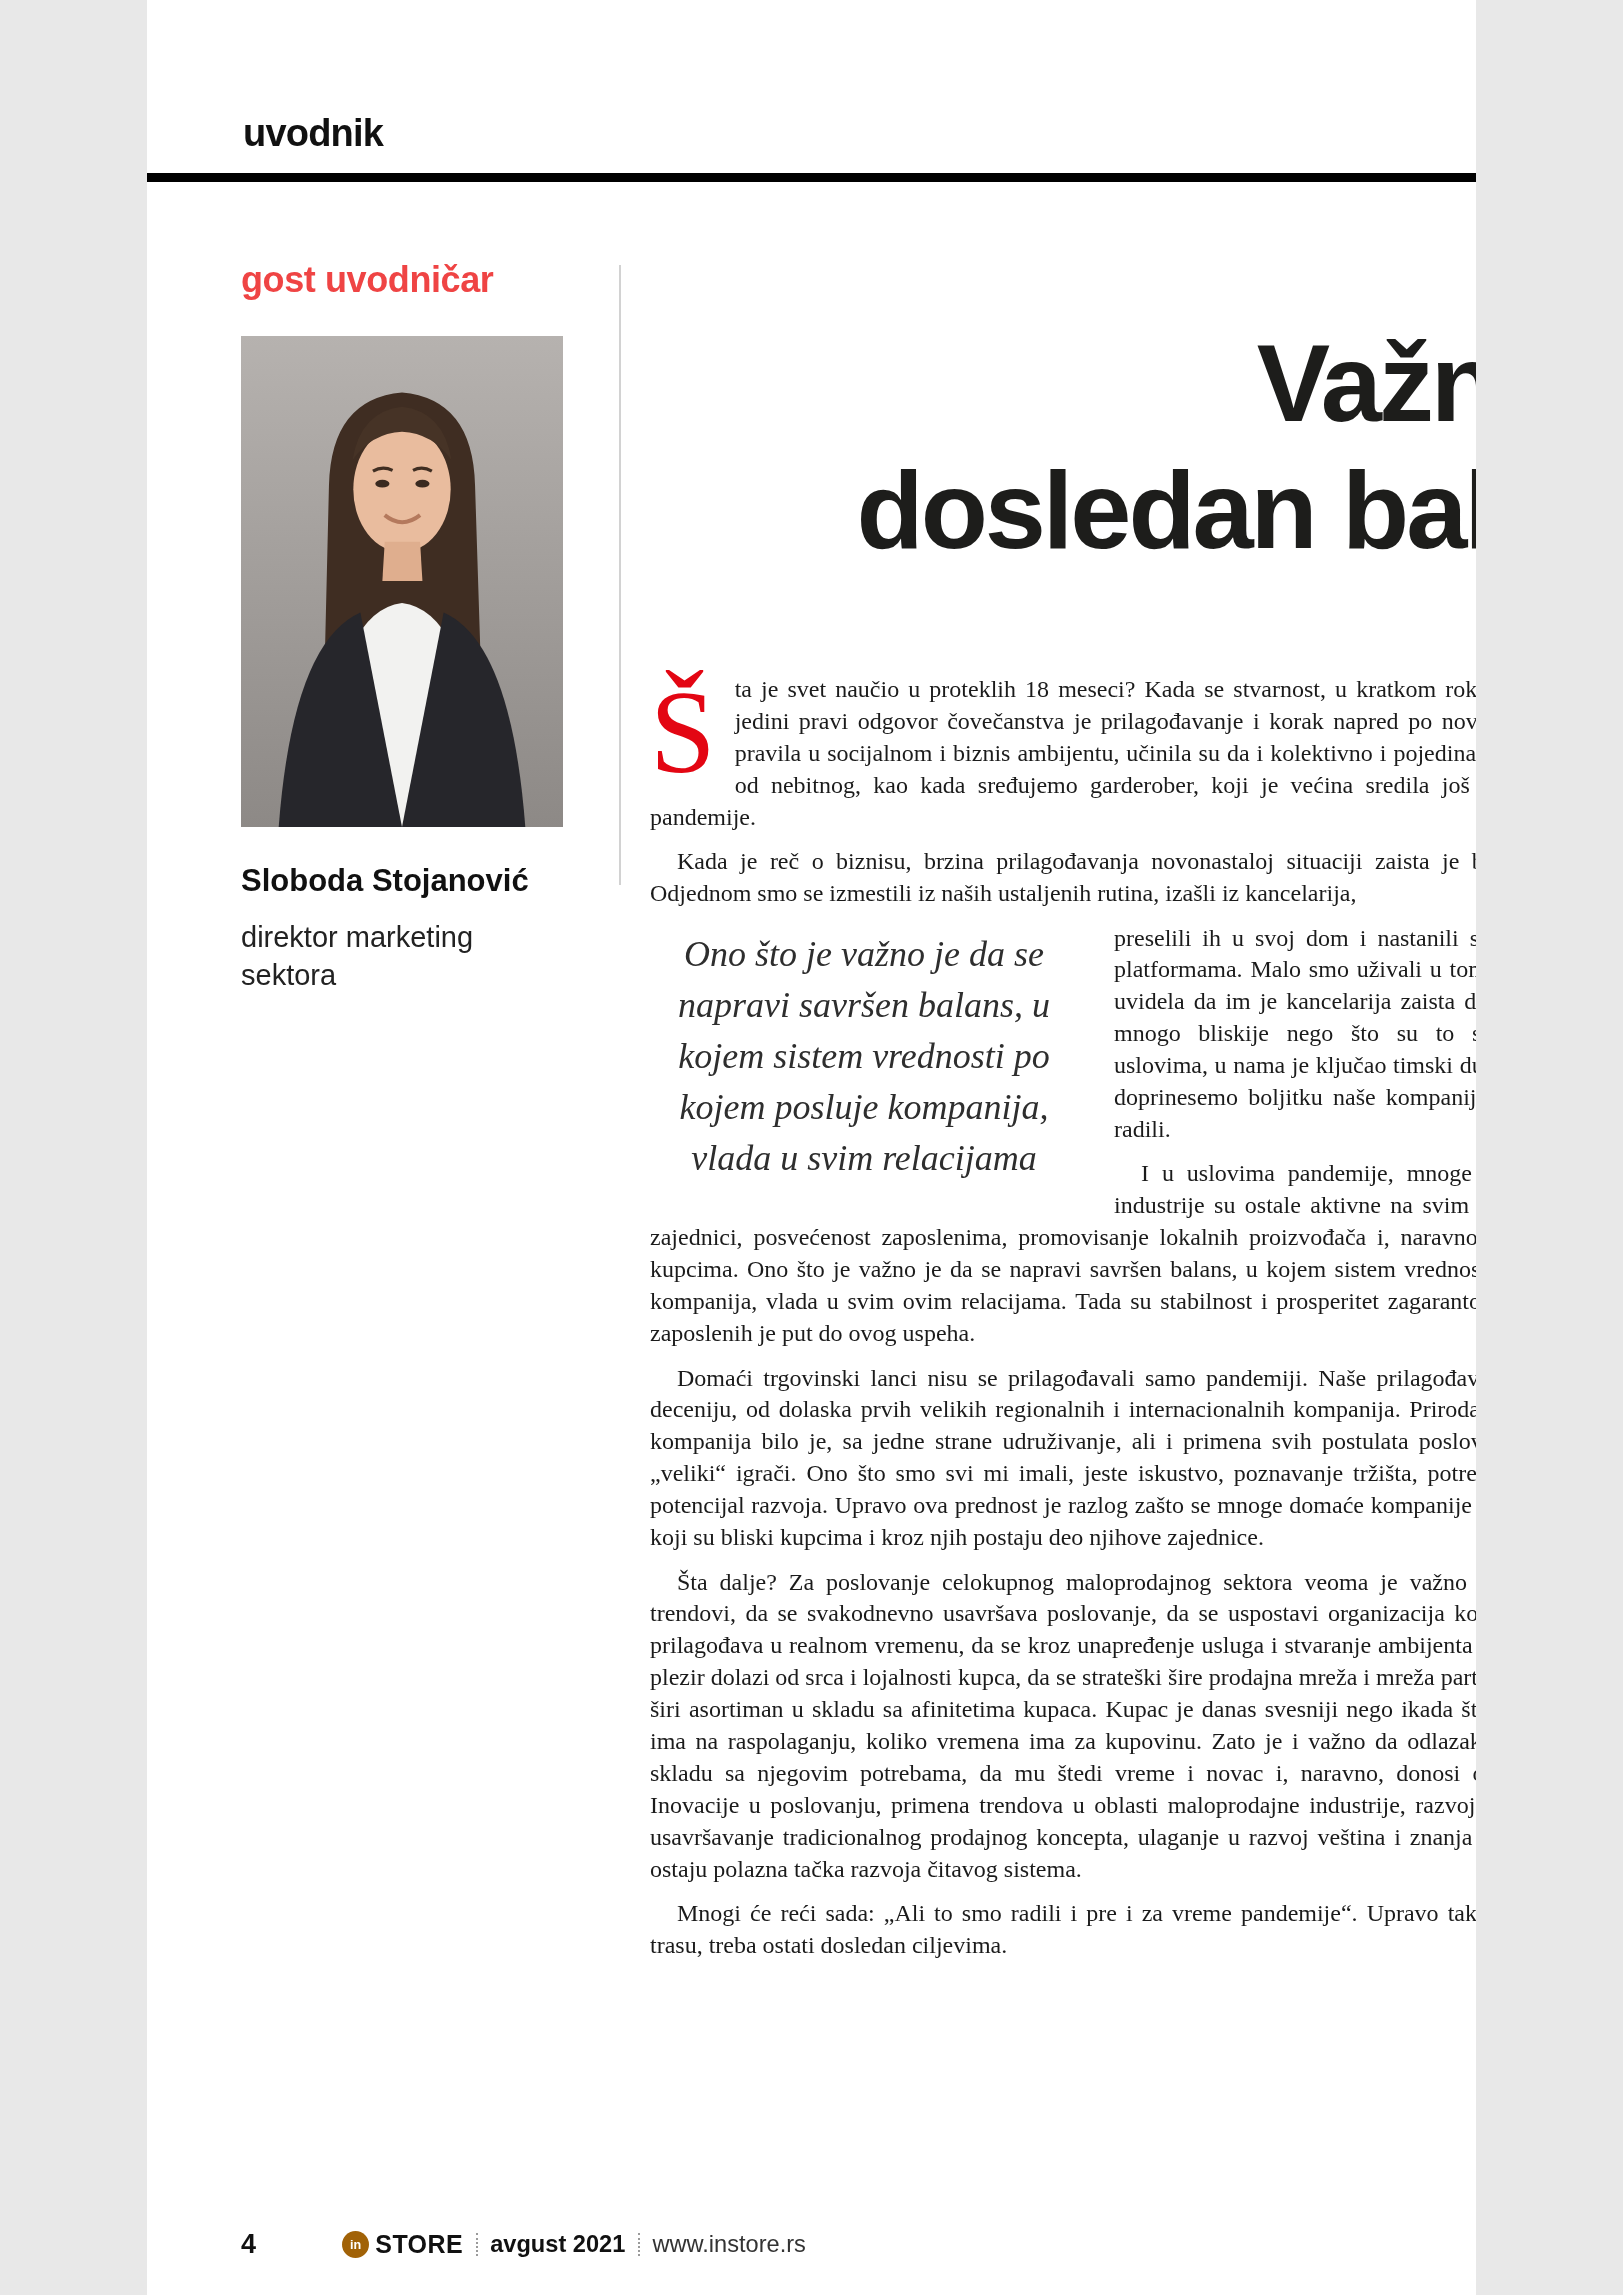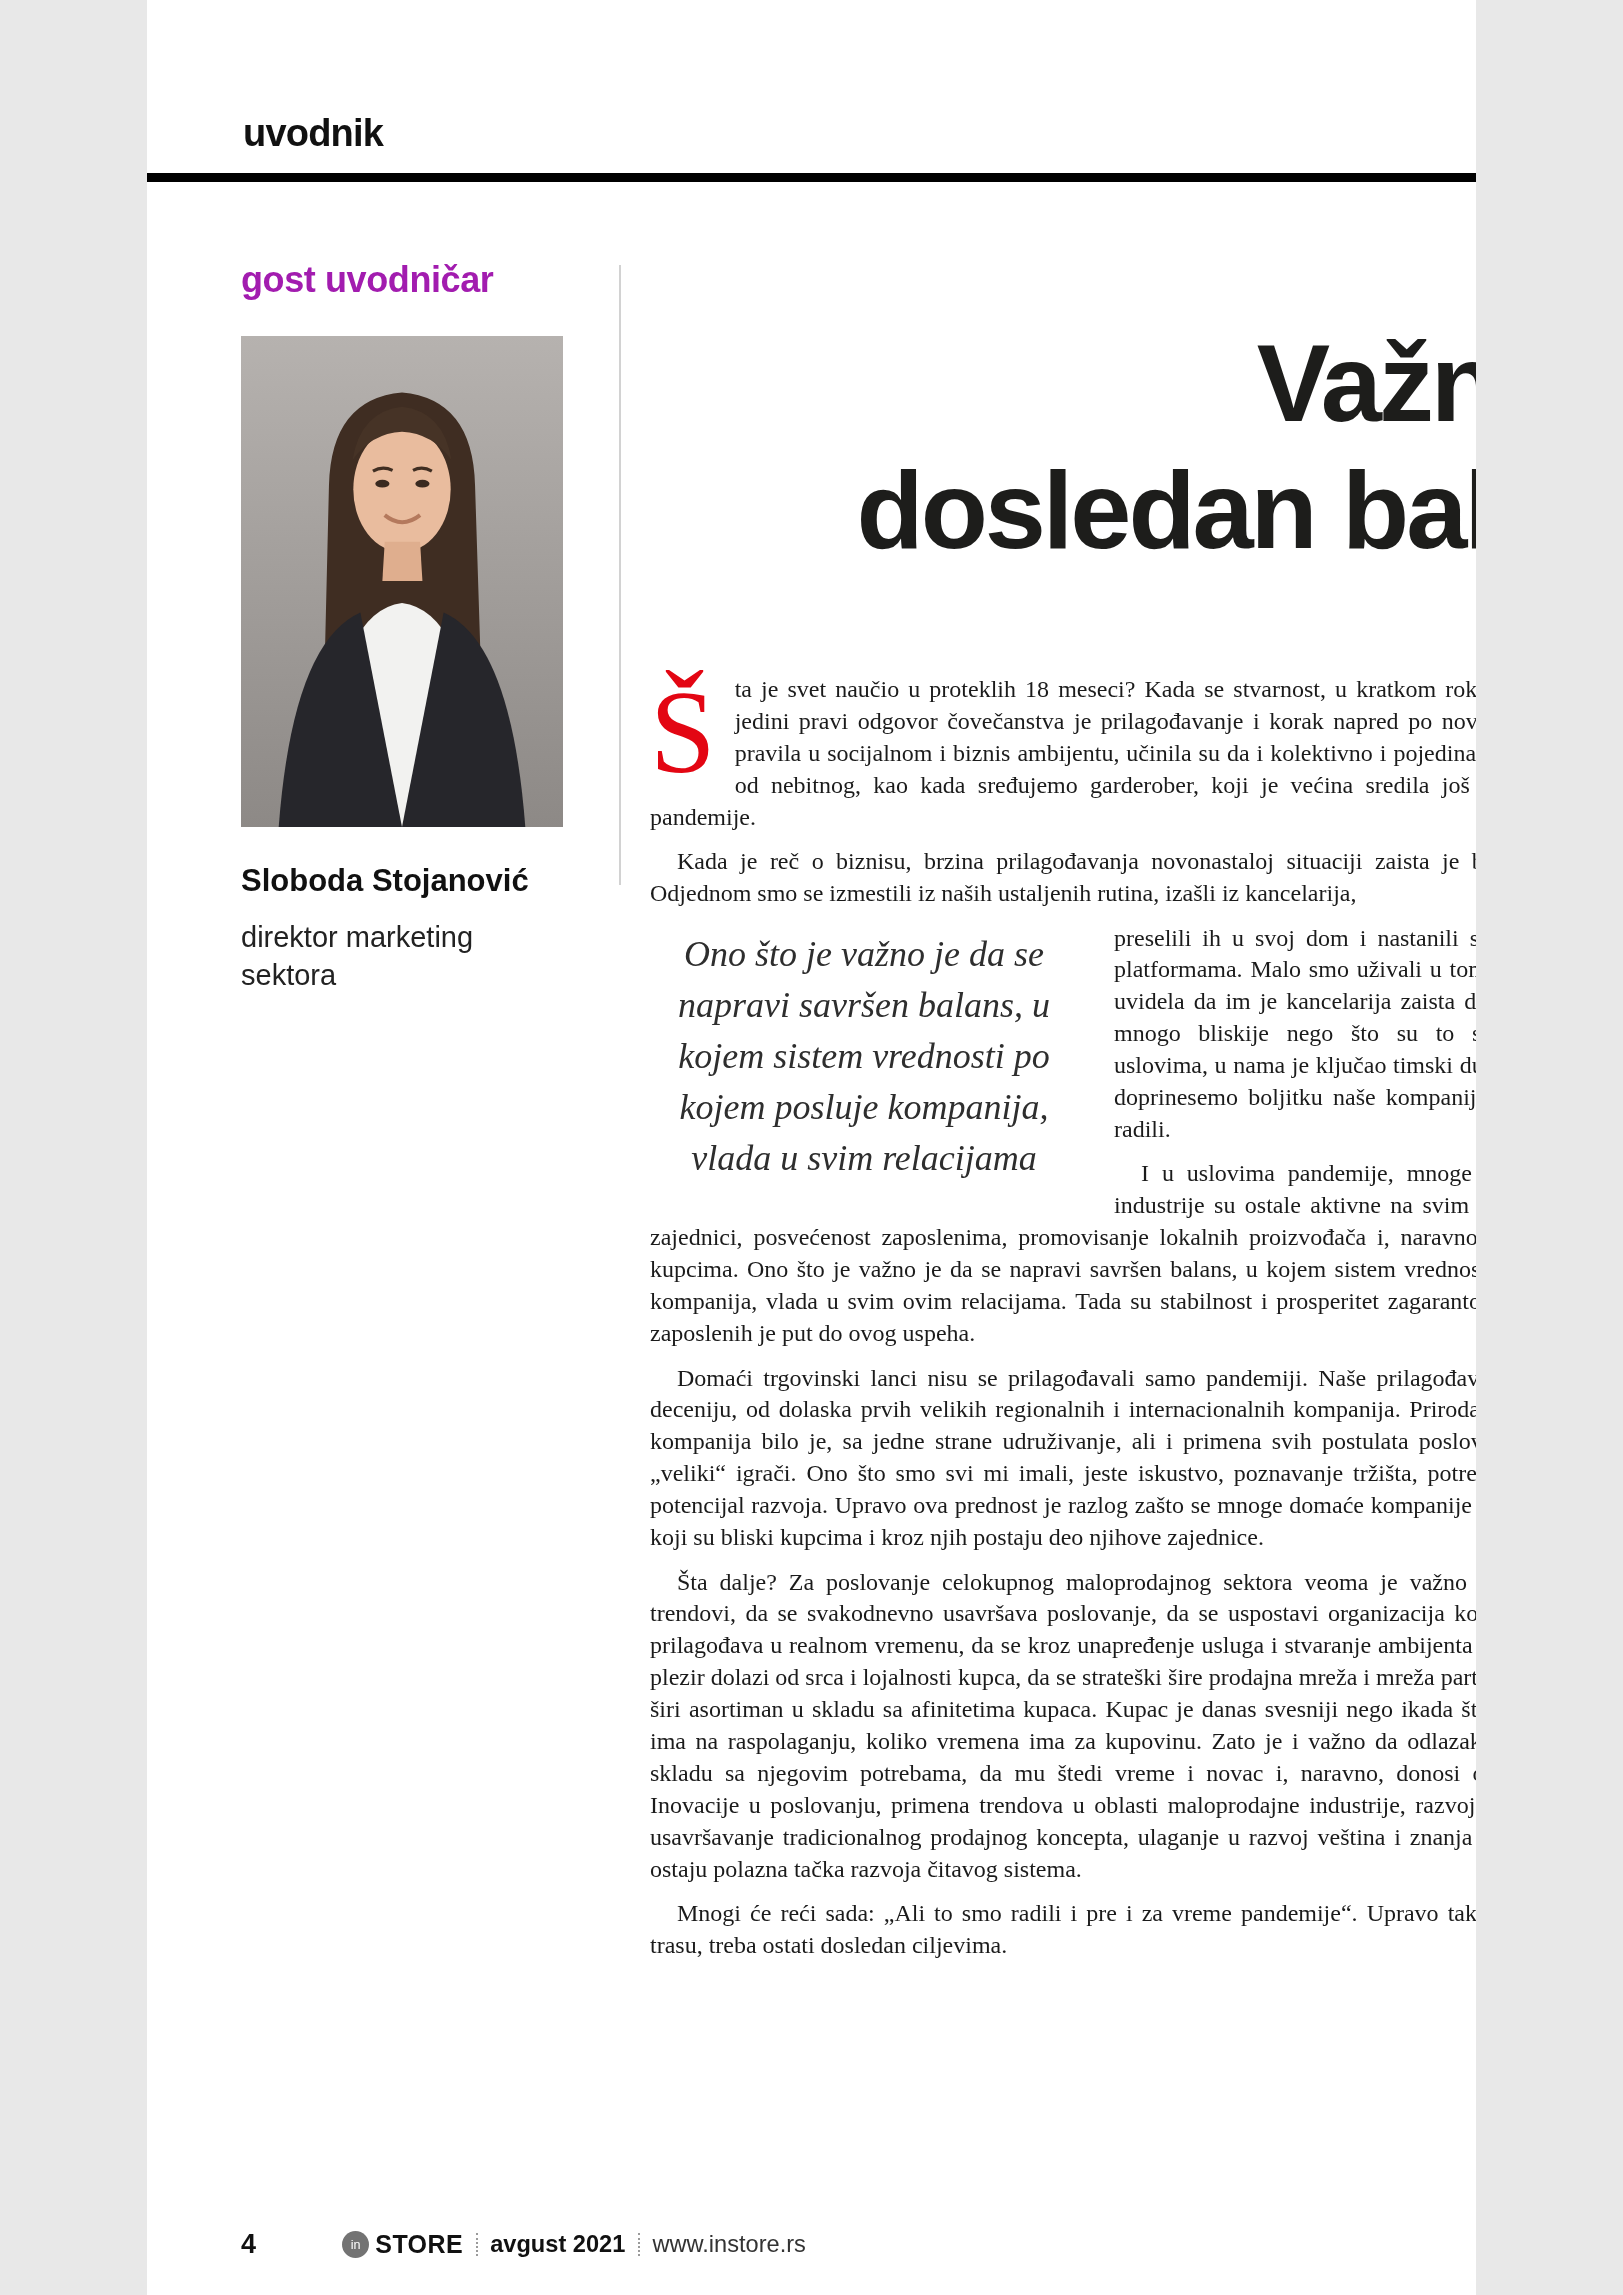--- a/index.html
+++ b/index.html
@@ -34,21 +34,21 @@
   }
 
   
   .left-col {
     position: absolute;
     left: 94px;
     top: 259px;
     width: 322px;
   }
   .kicker {
-    color: #a21caf;
+    color: #ef4444;
     font-size: 36px;
     font-weight: bold;
     letter-spacing: -0.4px;
     margin-bottom: 35px;
   }
   .portrait {
     width: 322px;
     height: 491px;
     overflow: hidden;
     background: #a5a19e;
@@ -140,24 +140,24 @@
   .page-number {
     font-size: 27px;
     font-weight: bold;
     margin-right: 86px;
   }
   .logo-group { display: flex; align-items: center; }
   .logo-mark {
     width: 27px;
     height: 27px;
     border-radius: 50%;
-    background: #737373;
+    background: #a16207;
     color: #fff;
     font-size: 12.6px;
-    font-weight: normal;
+    font-weight: bold;
     display: flex;
     align-items: center;
     justify-content: center;
     margin-right: 6.3px;
   }
   .logo-text {
     font-weight: bold;
     font-size: 25px;
     letter-spacing: 0.4px;
   }

